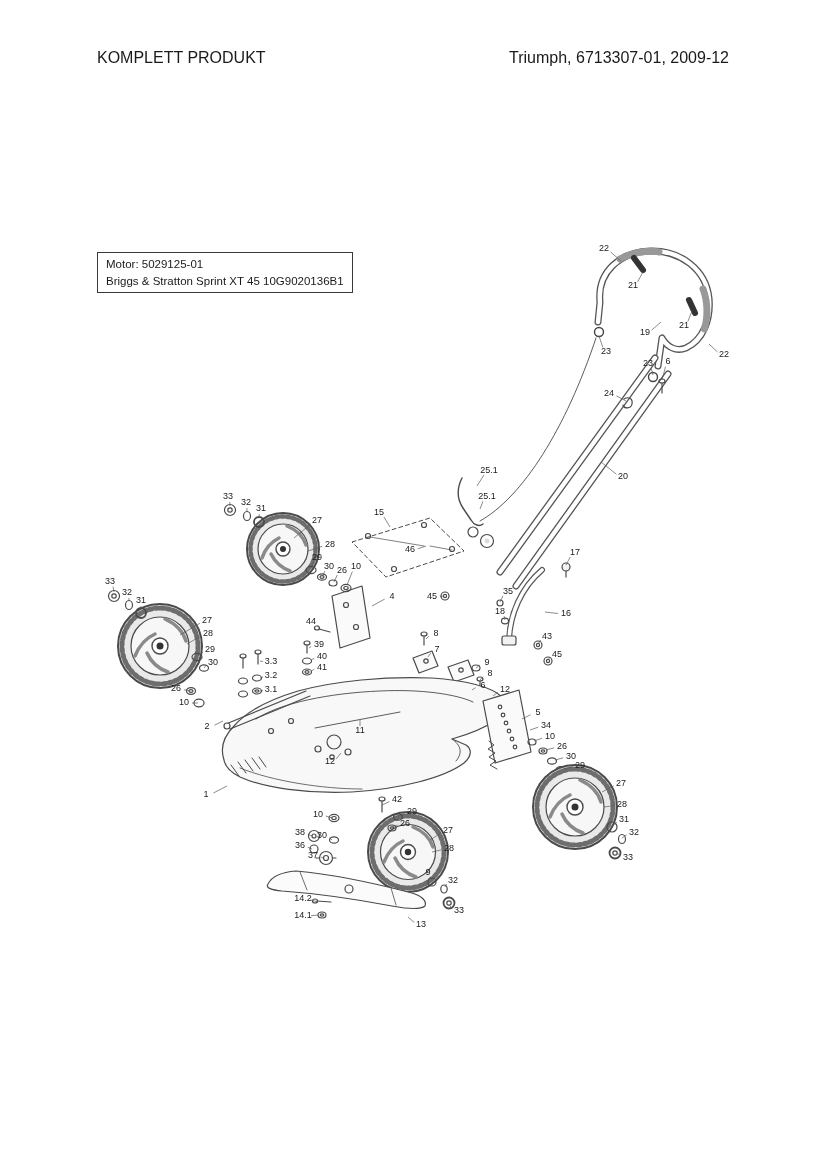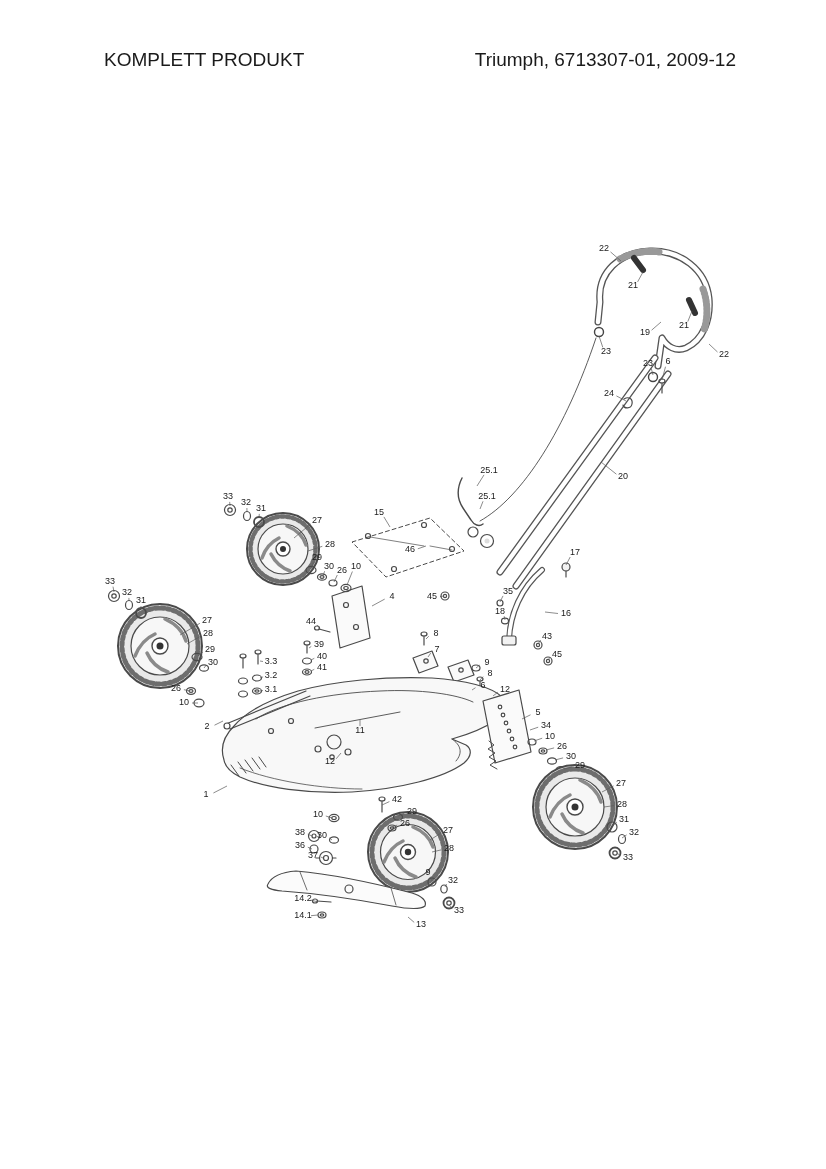--- a/index.html
+++ b/index.html
@@ -7,26 +7,26 @@
     position: relative;
     width: 826px;
     height: 1169px;
     background: #ffffff;
     font-family: "Liberation Sans", sans-serif;
     overflow: hidden;
   }
   .header {
     position: absolute;
     top: 49px;
-    left: 104px;
+    left: 97px;
     width: 632px;
     display: flex;
     justify-content: space-between;
     align-items: baseline;
-    font-size: 19px;
+    font-size: 16px;
     color: #1a1a1a;
   }
   .motor-box {
     position: absolute;
     left: 97px;
     top: 252px;
     border: 1px solid #3a3a3a;
     padding: 3px 8px;
     font-size: 11.5px;
     line-height: 1.45;
@@ -44,20 +44,24 @@
 </head>
 <body>
 
 <div class="page">
 
   <div class="header">
     <span>KOMPLETT PRODUKT</span>
     <span>Triumph, 6713307-01, 2009-12</span>
   </div>
 
+  <div class="motor-box">
+    <div>Motor: 5029125-01</div>
+    <div>Briggs &amp; Stratton Sprint XT 45 10G9020136B1</div>
+  </div>
 
   <svg class="diagram" width="826" height="1169" viewBox="0 0 826 1169" xmlns="http://www.w3.org/2000/svg">
     <g fill="none" stroke="#4a4a4a" stroke-width="1.2" stroke-linecap="round" stroke-linejoin="round">
 
       <g>
         <path d="M598,322 L600,302 C597,272 620,252 650,251 C681,250 706,270 709,298 C711,320 703,340 686,348 C676,352 667,347 662,338 L658,366" stroke="#555555" stroke-width="7"></path>
         <path d="M598,322 L600,302 C597,272 620,252 650,251 C681,250 706,270 709,298 C711,320 703,340 686,348 C676,352 667,347 662,338 L658,366" stroke="#ffffff" stroke-width="4.4"></path>
         <path d="M620,259 C632,253 645,250 659,252" stroke="#999999" stroke-width="7" stroke-dasharray="1.5 2.4"></path>
         <path d="M703,289 C708,302 708,318 704,330" stroke="#999999" stroke-width="7" stroke-dasharray="1.5 2.4"></path>
         <line x1="634" y1="258" x2="643" y2="270" stroke="#333333" stroke-width="6"></line>

